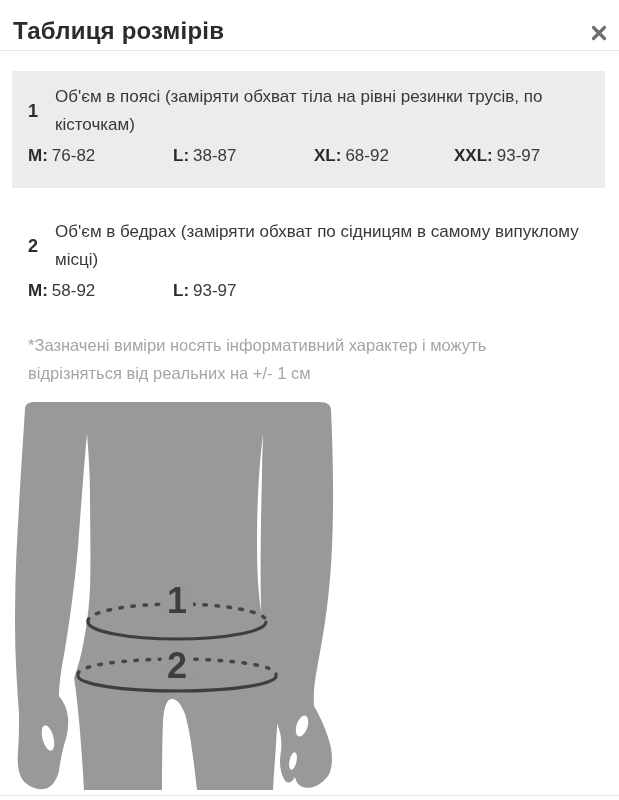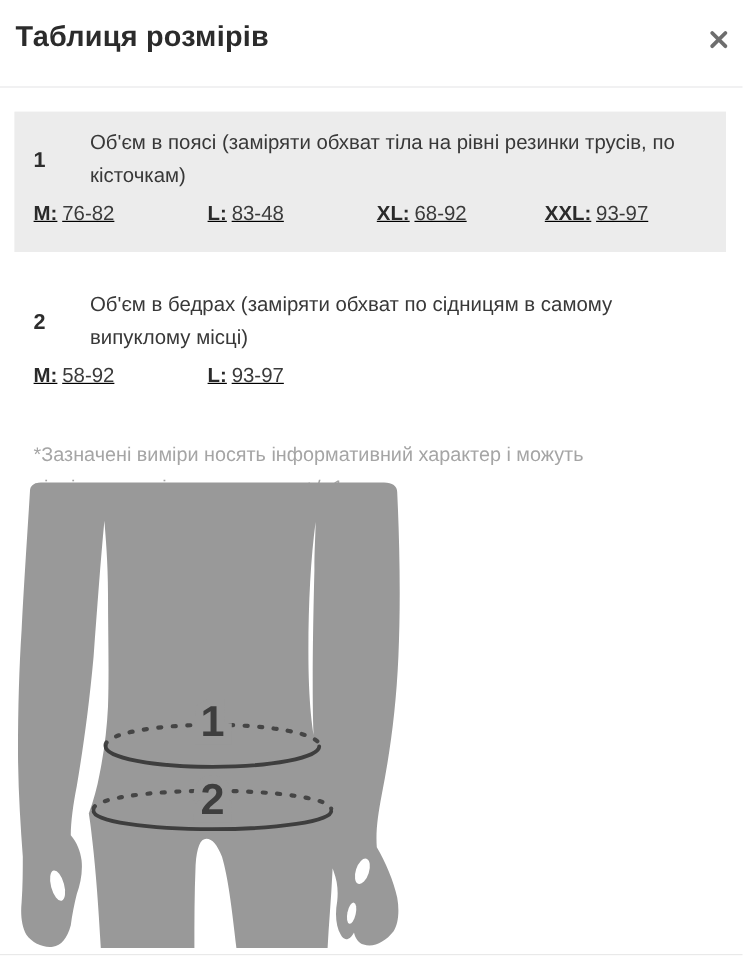--- a/index.html
+++ b/index.html
@@ -10,21 +10,21 @@
     position: relative;
     width: 619px;
     height: 800px;
     background: #ffffff;
     overflow: hidden;
   }
 
   
   .modal-header {
     position: relative;
-    height: 73px;
+    height: 51px;
     border-bottom: 1px solid #e8e8ea;
   }
   .modal-title {
     position: absolute;
     left: 13px;
     top: 17px;
     font-size: 24px;
     font-weight: 700;
     letter-spacing: 0.2px;
     color: #2b2b2b;
@@ -57,37 +57,35 @@
     align-self: center;
     font-size: 18px;
     font-weight: 700;
     color: #2d2d2d;
   }
   .row-desc {
     font-size: 17px;
     line-height: 28px;
     color: #383838;
     max-width: 528px;
-    margin-left: 20px;
   }
 
   .sizes-row {
     display: grid;
     grid-template-columns: 145px 141px 140px 1fr;
     margin-top: 5px;
     font-size: 17px;
     line-height: 24px;
-    text-decoration: underline;
   }
   .size-cell .lbl { font-weight: 700; color: #2a2a2a; margin-right: 4px; }
   .size-cell .val { color: #3a3a3a; }
 
   
   .note {
-    margin: 20px 40px 0 28px;
+    margin: 8px 40px 0 28px;
     max-width: 500px;
     font-size: 16.5px;
     line-height: 28px;
     color: #a5a5a5;
   }
 
   
   .figure-svg {
     position: absolute;
     left: 0;
@@ -122,21 +120,21 @@
   <div class="size-section shaded">
     <div class="desc-row">
       <div class="row-num">1</div>
       <div class="row-desc">Об'єм в поясі (заміряти обхват тіла на рівні резинки трусів, по кісточкам)</div>
     </div>
     <div class="sizes-row">
       <div class="size-cell">
         <span class="lbl">M:</span><span class="val">76-82</span>
       </div>
       <div class="size-cell">
-        <span class="lbl">L:</span><span class="val">83-48</span>
+        <span class="lbl">L:</span><span class="val">38-87</span>
       </div>
       <div class="size-cell">
         <span class="lbl">XL:</span><span class="val">68-92</span>
       </div>
       <div class="size-cell">
         <span class="lbl">XXL:</span><span class="val">93-97</span>
       </div>
     </div>
   </div>
 

